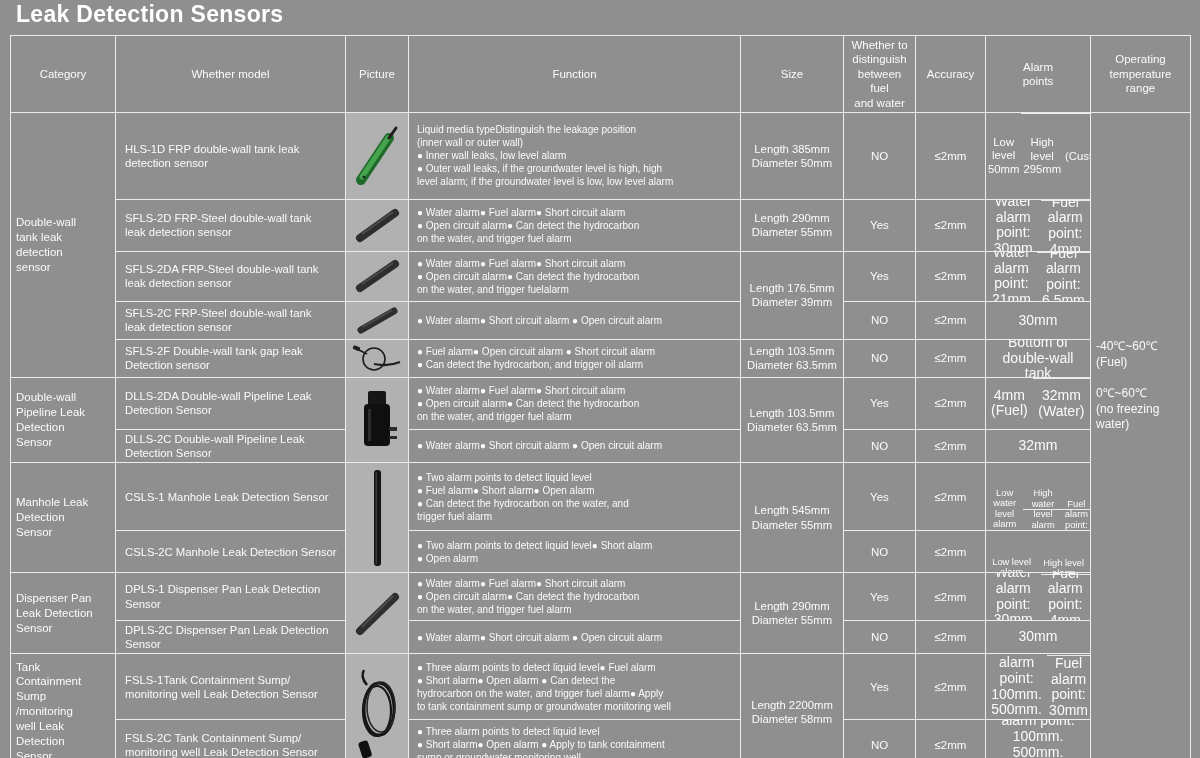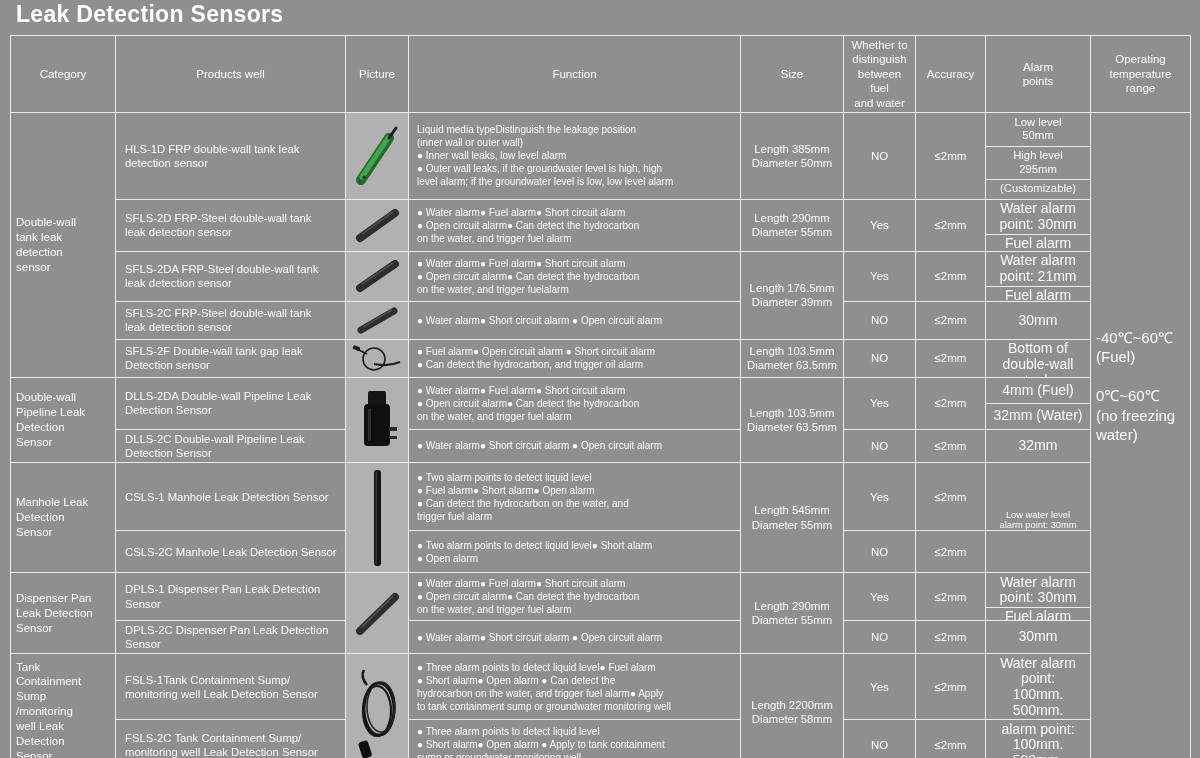--- a/index.html
+++ b/index.html
@@ -32,34 +32,34 @@
   }
   td { font-size:11.5px; }
   .pre { white-space:pre-line; }
   .cat  { text-align:left; font-size:11.5px; line-height:1.3;margin-top:8px; }
   .model{ text-align:left; padding-left:9px; font-size:11.3px; line-height:1.25; }
   .pic  { background:#b1b1b1; text-align:center; padding:0; }
   .func { text-align:left; padding-left:8px; font-size:10px; line-height:1.3; }
   .size { text-align:center; font-size:11.3px; line-height:1.25; }
   .dist, .acc { text-align:center; font-size:11.5px; }
   .alarm { padding:0; }
-  .alarm-wrap { display:flex; flex-direction:column; width:100%; }
+  .alarm-wrap { display:flex; flex-direction:row; width:100%; }
   .alarm-sub {
     flex:1 1 auto;
     display:flex; align-items:center; justify-content:center;
     text-align:center; white-space:pre-line;
     font-size:14px; line-height:1.12; padding:1px 2px;
   }
   .alarm-sub + .alarm-sub { border-top:1.5px solid #ececec; }
   .alarm-sub.lg { font-size:11.3px; line-height:1.2; }
   .alarm-sub.sm { font-size:9.3px;margin-top:45px; }
   .temp { vertical-align:middle; padding:3px; }
   .temp-inner {
     white-space:pre-line; text-align:left;
-    font-size:15px; line-height:1.3;
+    font-size:12px; line-height:1.3;
     transform:translateY(-55px);
     padding-left:2px;
   }
   svg { display:block; margin:0 auto; }
 </style>
 </head>
 <body>
 
 <div class="page-title">Leak Detection Sensors</div>
 
@@ -71,21 +71,21 @@
     <col style="width:332px">
       <col style="width:103px">
       <col style="width:72px">
     <col style="width:70px">
       <col style="width:105px">
       <col style="width:100px">
   </colgroup>
   <thead>
     <tr style="height:68px">
       <th>Category</th>
-      <th>Products well</th>
+      <th>Whether model</th>
       <th>Picture</th>
       <th>Function</th>
       <th>Size</th>
       <th>Whether to
 distinguish
 between fuel
 and water</th>
       <th>Accuracy</th>
       <th>Alarm
 points</th>

